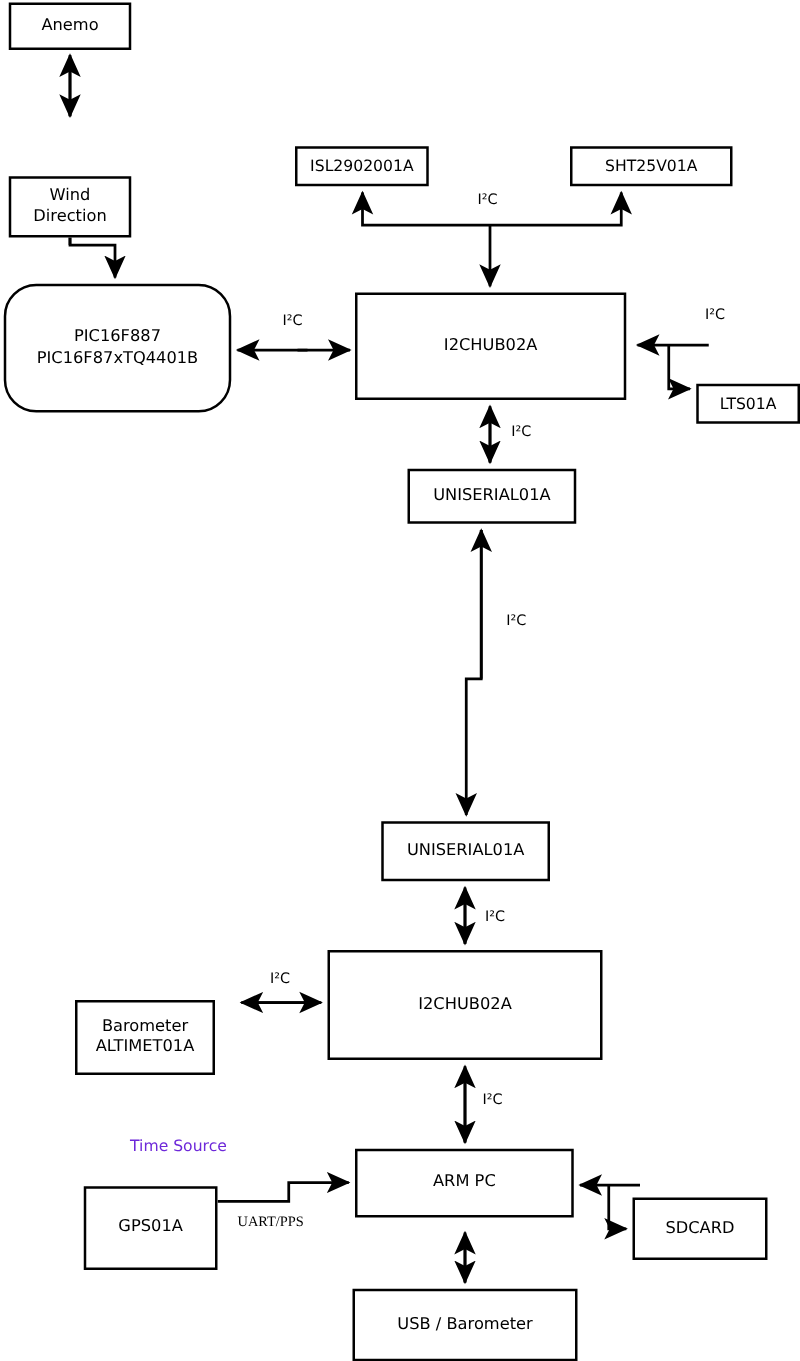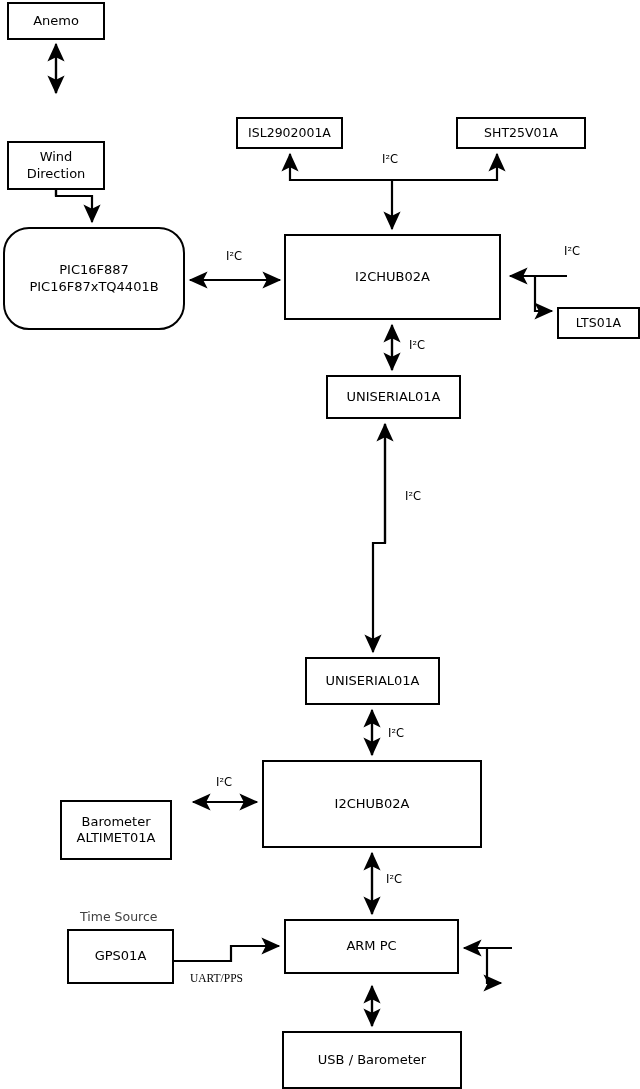--- a/index.html
+++ b/index.html
@@ -9,22 +9,22 @@
   svg#wires{position:absolute;left:0;top:0;width:640px;height:1089px;}
   .node{position:absolute;box-sizing:border-box;background:#ffffff;
         border:2px solid #000000;display:flex;align-items:center;
         justify-content:center;text-align:center;line-height:1.25;
         color:#000;z-index:5;}
   .node .lbl{display:block;white-space:pre-line;}
   .fs13{font-size:13px;}
   .fs12{font-size:12.5px;}
   .edge-label{position:absolute;font-size:11.5px;color:#000;
               white-space:nowrap;z-index:6;text-align:center;}
-  .free-label{position:absolute;font-size:12.5px;color:#404040;
-              white-space:nowrap;z-index:6;}
+  .free-label{position:absolute;font-size:12.5px;color:#6d28d9;
+              white-space:nowrap;z-index:6;margin-left:24px;}
 </style>
 </head>
 <body>
 
 <div id="stage">
 
   <svg id="wires" viewBox="0 0 640 1089" xmlns="http://www.w3.org/2000/svg">
     <defs>
       <marker id="ah" markerWidth="9" markerHeight="9" refX="8" refY="4.5" orient="auto" markerUnits="strokeWidth">
         <path d="M0,0.6 L8.6,4.5 L0,8.4 L2,4.5 Z" fill="#000"></path>
@@ -102,25 +102,28 @@
   <div class="node fs13" style="left: 305px; top: 657px; width: 135px; height: 48px;">
     <span class="lbl">UNISERIAL01A</span>
   </div>
   <div class="node fs13" style="left: 262px; top: 760px; width: 220px; height: 88px;">
     <span class="lbl">I2CHUB02A</span>
   </div>
   <div class="node fs13" style="left: 60px; top: 776px; width: 112px; height: 60px; margin-top: 24px;">
     <span class="lbl">Barometer
 ALTIMET01A</span>
   </div>
-  <div class="node fs13" style="left: 67px; top: 929px; width: 107px; height: 55px;">
+  <div class="node fs13" style="left: 67px; top: 949px; width: 107px; height: 67px;">
     <span class="lbl">GPS01A</span>
   </div>
   <div class="node fs13" style="left: 284px; top: 919px; width: 175px; height: 55px;">
     <span class="lbl">ARM PC</span>
+  </div>
+  <div class="node fs13" style="left: 506px; top: 958px; width: 108px; height: 50px;">
+    <span class="lbl">SDCARD</span>
   </div>
   <div class="node fs13" style="left: 282px; top: 1031px; width: 180px; height: 58px;">
     <span class="lbl">USB / Barometer</span>
   </div>
 
   <div class="edge-label" style="left: 382px; top: 152px;">I²C</div>
   <div class="edge-label" style="left: 226px; top: 249px;">I²C</div>
   <div class="edge-label" style="left: 564px; top: 244px;">I²C</div>
   <div class="edge-label" style="left: 409px; top: 338px;">I²C</div>
   <div class="edge-label" style="left: 405px; top: 489px;">I²C</div>

